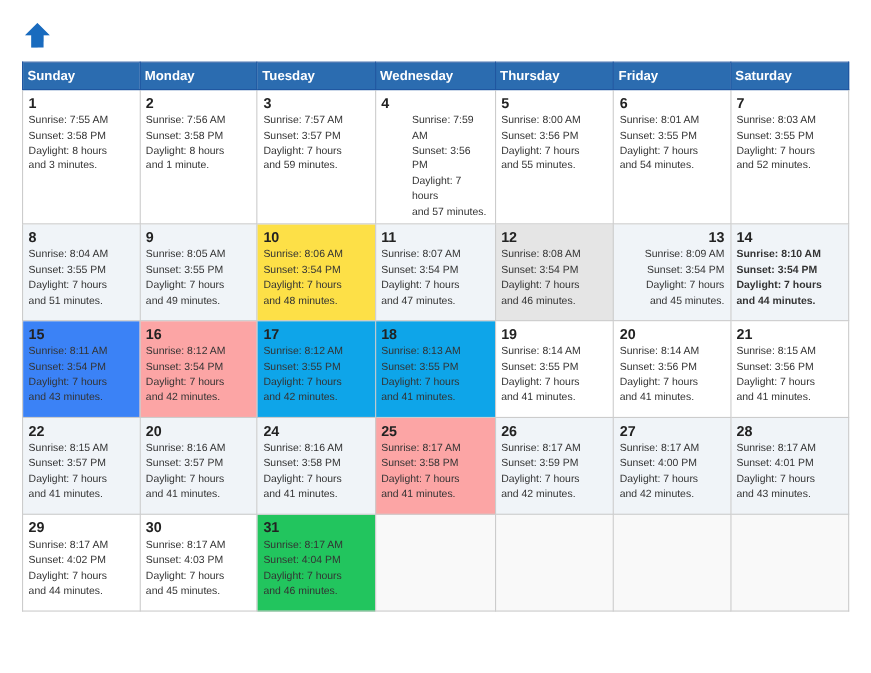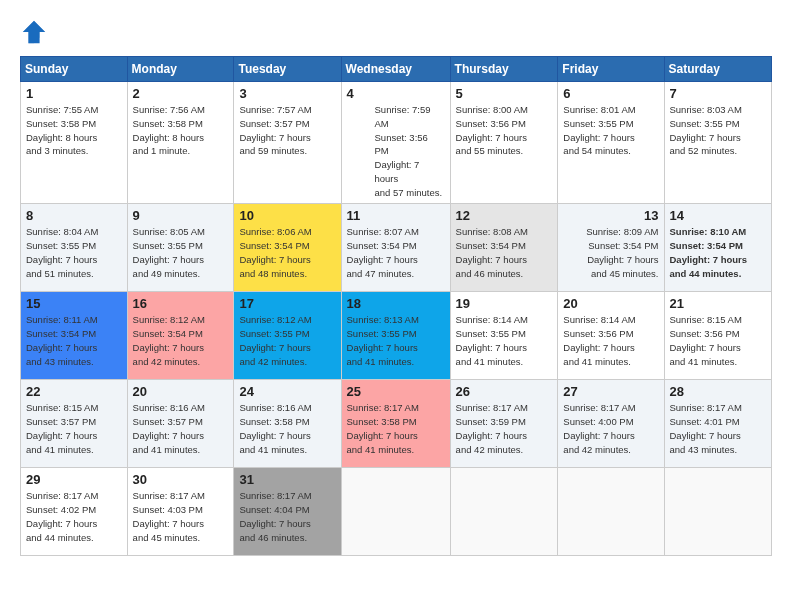--- a/index.html
+++ b/index.html
@@ -336,21 +336,21 @@
 Daylight: 7 hours
 and 44 minutes.</div>
           </td>
           <td style="background: rgb(255, 255, 255);">
             <span class="day-number">30</span>
             <div class="day-info" style="white-space: pre-line;">Sunrise: 8:17 AM
 Sunset: 4:03 PM
 Daylight: 7 hours
 and 45 minutes.</div>
           </td>
-          <td style="background: #a3a3a3; margin-left: 36px;">
+          <td style="background: #22c55e; margin-left: 36px;">
             <span class="day-number">31</span>
             <div class="day-info" style="white-space: pre-line;">Sunrise: 8:17 AM
 Sunset: 4:04 PM
 Daylight: 7 hours
 and 46 minutes.</div>
           </td>
           <td class="empty-cell"></td>
           <td class="empty-cell"></td>
           <td class="empty-cell"></td>
           <td class="empty-cell"></td>

